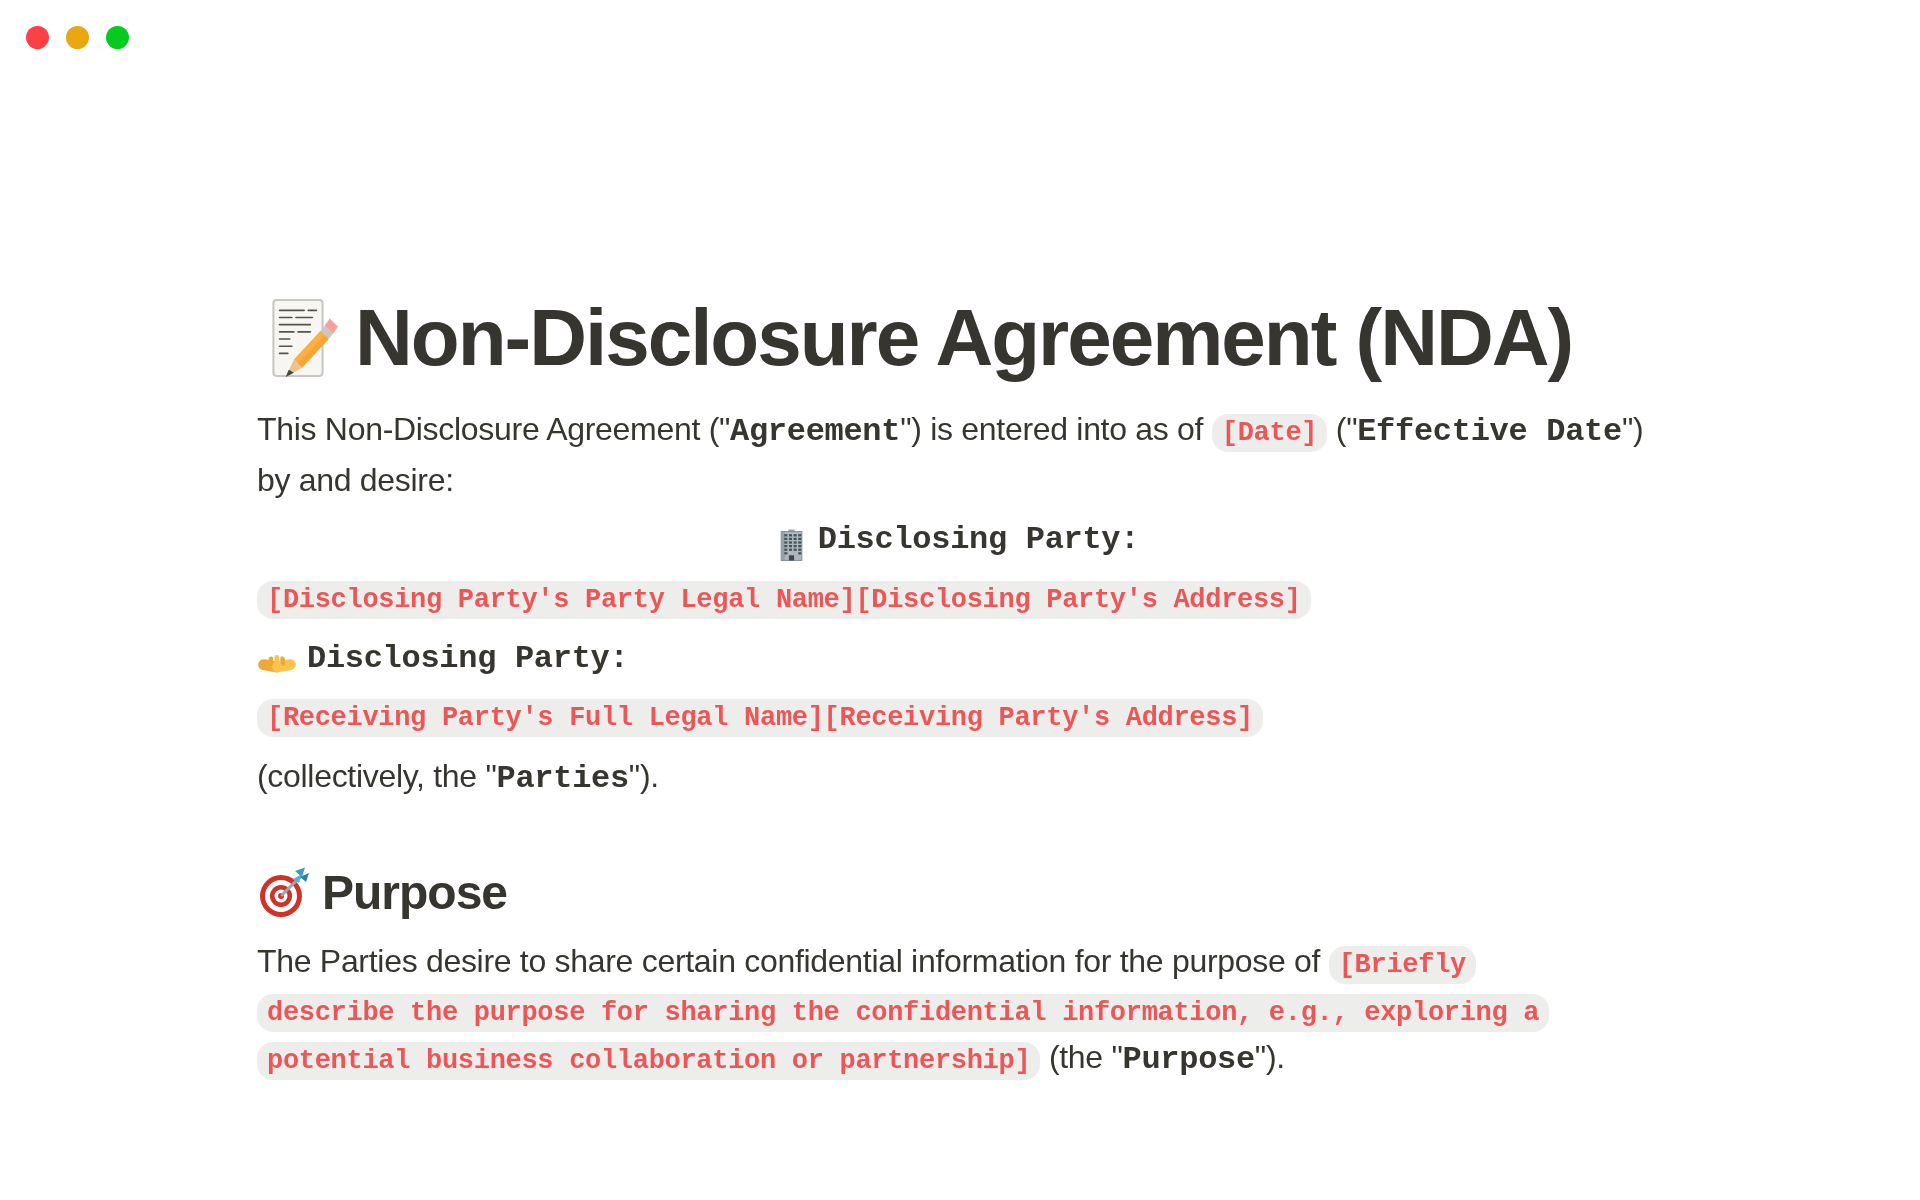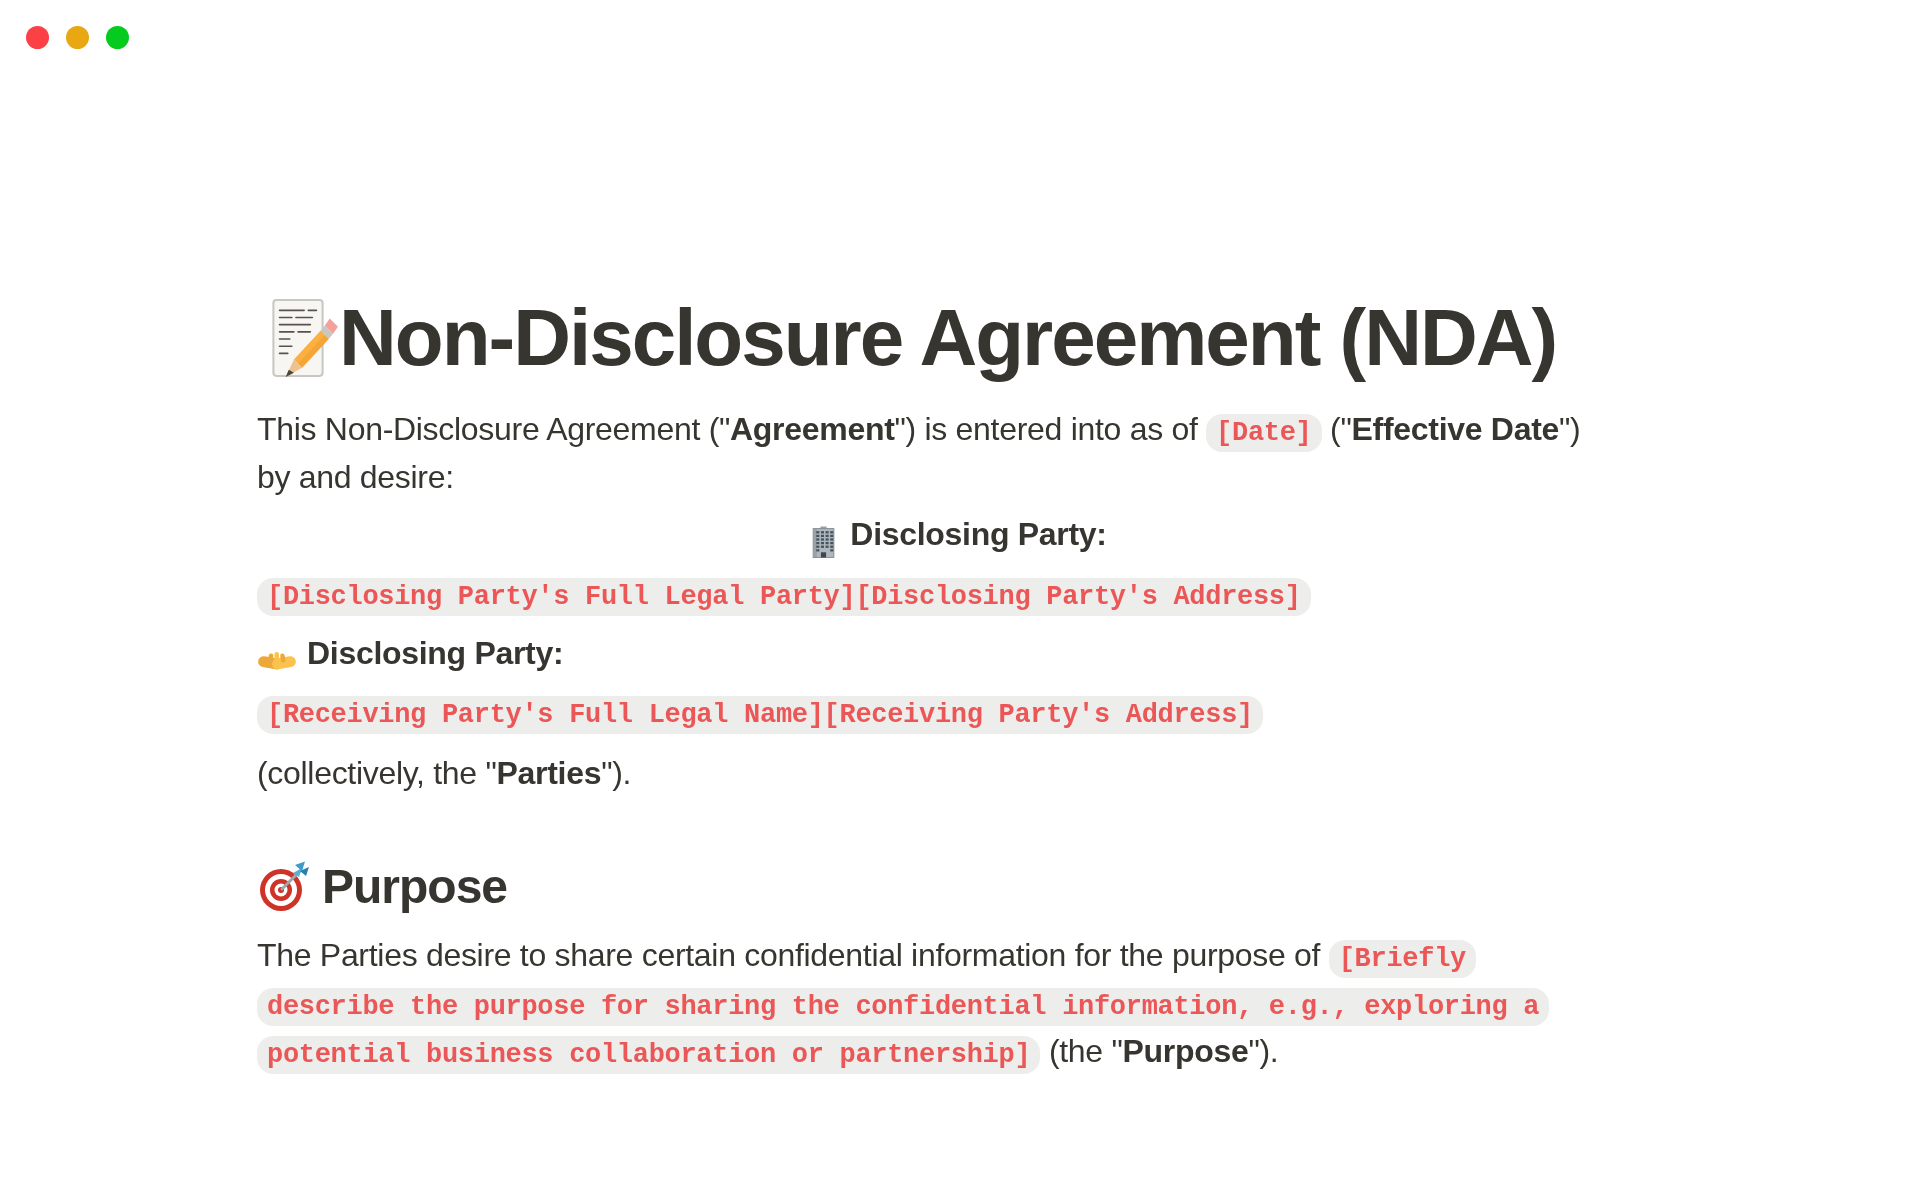--- a/index.html
+++ b/index.html
@@ -14,30 +14,30 @@
   #doc > :nth-child(2){margin-top:19px;}
   #doc > :nth-child(3){margin-top:9px;text-align:center;}
   #doc > :nth-child(4){margin-top:5px;}
   #doc > :nth-child(5){margin-top:12px;}
   #doc > :nth-child(6){margin-top:4px;}
   #doc > :nth-child(7){margin-top:14px;}
   #doc > :nth-child(8){margin-top:60px;}
   #doc > :nth-child(9){margin-top:14px;}
   #doc > :nth-child(10){margin-top:56px;}
 
-  h1.page-title{display:flex;align-items:center;font-size:80px;line-height:96px;
+  h1.page-title{display:flex;align-items:center;gap:16px;font-size:80px;line-height:96px;
     font-weight:700;letter-spacing:-2px;color:#37352f;}
   h1.page-title .emoji svg{display:block;}
 
   h2.h2{display:flex;align-items:center;gap:13px;font-size:48px;line-height:60px;
     font-weight:700;letter-spacing:-1px;color:#37352f;}
   h2.h2 .emoji svg{display:block;}
 
   .para{font-size:32px;line-height:48px;letter-spacing:-0.3px;color:#37352f;}
-  .para strong{font-weight:700;}
+  .para strong{font-weight:700;font-family:Liberation Mono, monospace;}
   .para .emoji{display:inline-block;vertical-align:-6px;margin-right:10px;}
   .para .emoji svg{display:inline-block;vertical-align:middle;}
 
   code.code{font-family:"Liberation Mono","DejaVu Sans Mono",monospace;font-weight:700;
     font-size:27px;line-height:1.35;color:#eb5757;background:rgba(135,131,120,0.15);
     padding:4px 10px;border-radius:16px;white-space:pre-wrap;}
 </style>
 </head>
 <body>
 
@@ -99,21 +99,21 @@
                 <rect x="22.5" y="15.5" width="3" height="2.2"></rect>
                 <rect x="9" y="19" width="3" height="2.2"></rect>
                 <rect x="13.5" y="19" width="3" height="2.2"></rect>
                 <rect x="18" y="19" width="3" height="2.2"></rect>
                 <rect x="22.5" y="19" width="3" height="2.2"></rect>
                 <rect x="9" y="22.5" width="3" height="2.2"></rect>
                 <rect x="22.5" y="22.5" width="3" height="2.2"></rect>
               </g>
               <rect x="13.5" y="25.5" width="5" height="5" fill="#3c4750"></rect>
             </svg></span><strong>Disclosing Party:</strong></div>
-        <div class="para"><code class="code">[Disclosing Party's Full Legal Party][Disclosing Party's Address]</code></div>
+        <div class="para"><code class="code">[Disclosing Party's Party Legal Name][Disclosing Party's Address]</code></div>
         <div class="para"><span class="emoji p"><svg width="40" height="31" viewBox="0 0 40 30" xmlns="http://www.w3.org/2000/svg">
               <g transform="rotate(10 20 17)">
                 <rect x="1" y="12" width="24" height="11" rx="5.5" fill="#eda83a"></rect>
               </g>
               <g transform="rotate(-10 20 17)">
                 <rect x="15" y="12" width="24" height="11" rx="5.5" fill="#fbc34d"></rect>
               </g>
               <g>
                 <rect x="11.5" y="7" width="4.5" height="9" rx="2.2" fill="#eda83a" transform="rotate(10 14 11)"></rect>
                 <rect x="17.5" y="5.5" width="4.5" height="9.5" rx="2.2" fill="#fbc34d"></rect>

